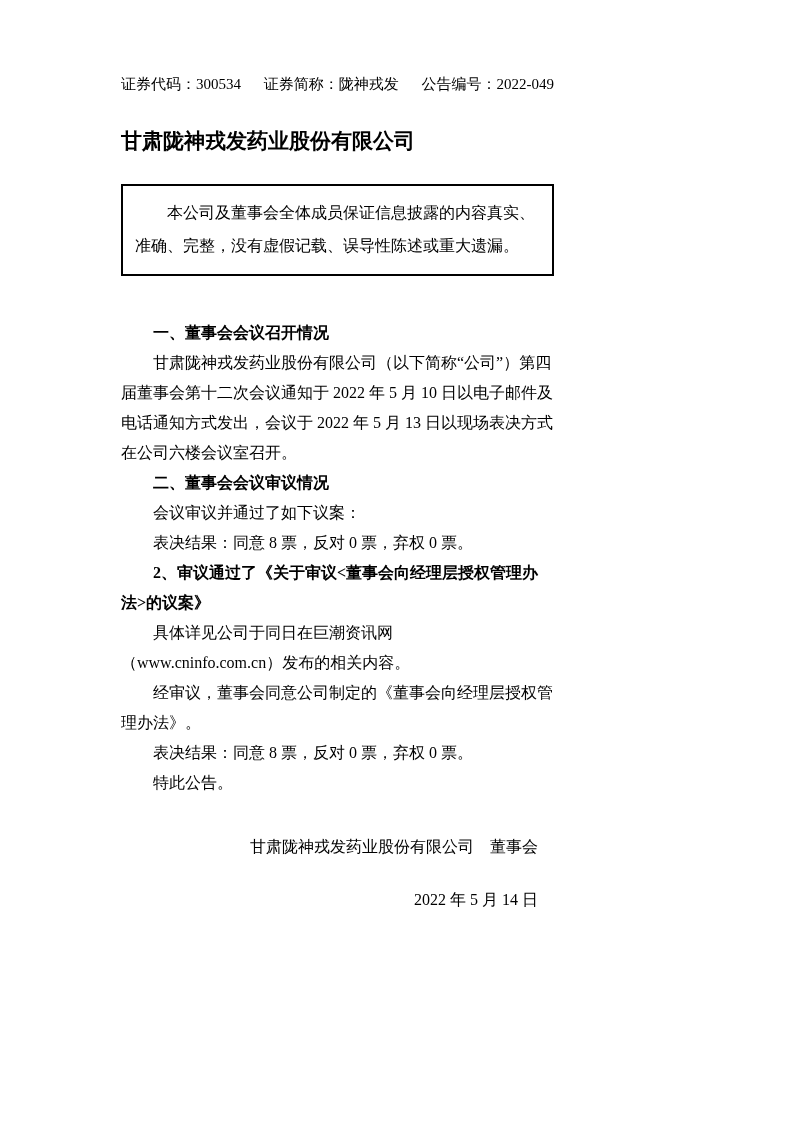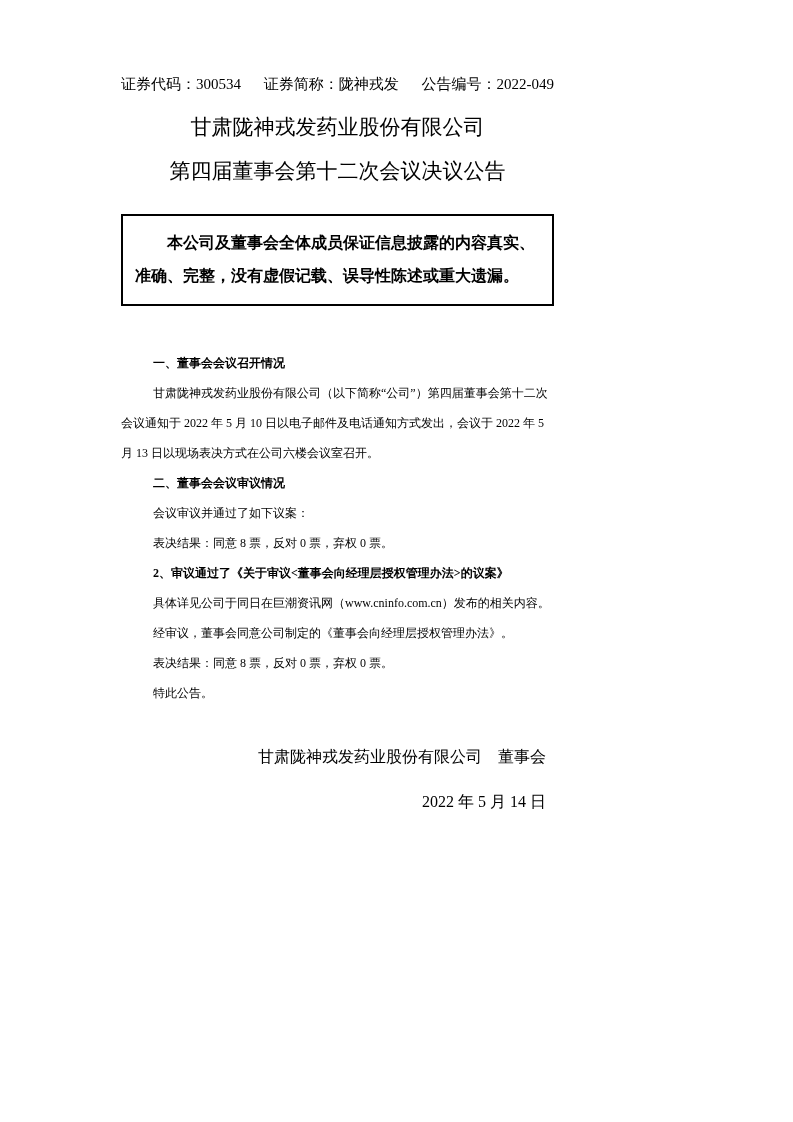--- a/index.html
+++ b/index.html
@@ -25,78 +25,76 @@
     display: flex;
     justify-content: space-between;
     align-items: baseline;
     font-size: 15px;
     line-height: 20px;
   }
   .doc-header span {
     white-space: nowrap;
   }
   .doc-title {
-    margin-top: 20px;
-    text-align: center;
-    font-weight: normal;
+    margin-top: 34px;
+    font-weight: bold;
     font-size: 21px;
     line-height: 26px;
   }
   .doc-title .title-line + .title-line {
     margin-top: 18px;
   }
   .disclaimer-box {
     margin-top: 30px;
     border: 2px solid #000000;
     padding: 10px 12px 12px 12px;
     font-size: 16px;
-    font-weight: bold;
+    font-weight: normal;
     line-height: 33px;
   }
   .disclaimer-box p {
     margin: 0;
     text-indent: 32px;
   }
   .doc-body {
     margin-top: 42px;
-    font-size: 12px;
+    font-size: 16px;
     line-height: 30px;
   }
   .para {
     margin: 0;
     text-indent: 32px;
   }
   .para.bold {
     font-weight: bold;
   }
   .doc-footer {
     margin-top: 30px;
     font-size: 16px;
     line-height: 37px;
     text-align: right;
   }
   .doc-footer p {
-    margin: 8px;
+    margin: 16px;
     white-space: nowrap;
   }
 </style>
 </head>
 <body>
 
 <div class="page">
 
   <div class="doc-header">
     <span>证券代码：300534</span>
     <span>证券简称：陇神戎发</span>
     <span>公告编号：2022-049</span>
   </div>
 
   <div class="doc-title">
     <div class="title-line">甘肃陇神戎发药业股份有限公司</div>
-    <div class="title-line">第四届董事会第十二次会议决议公告</div>
   </div>
 
   <div class="disclaimer-box">
     <p>本公司及董事会全体成员保证信息披露的内容真实、准确、完整，没有虚假记载、误导性陈述或重大遗漏。</p>
   </div>
 
   <div class="doc-body">
     <p class="para bold">一、董事会会议召开情况</p>
     <p class="para">甘肃陇神戎发药业股份有限公司（以下简称“公司”）第四届董事会第十二次会议通知于 2022 年 5 月 10 日以电子邮件及电话通知方式发出，会议于 2022 年 5 月 13 日以现场表决方式在公司六楼会议室召开。</p>
 

